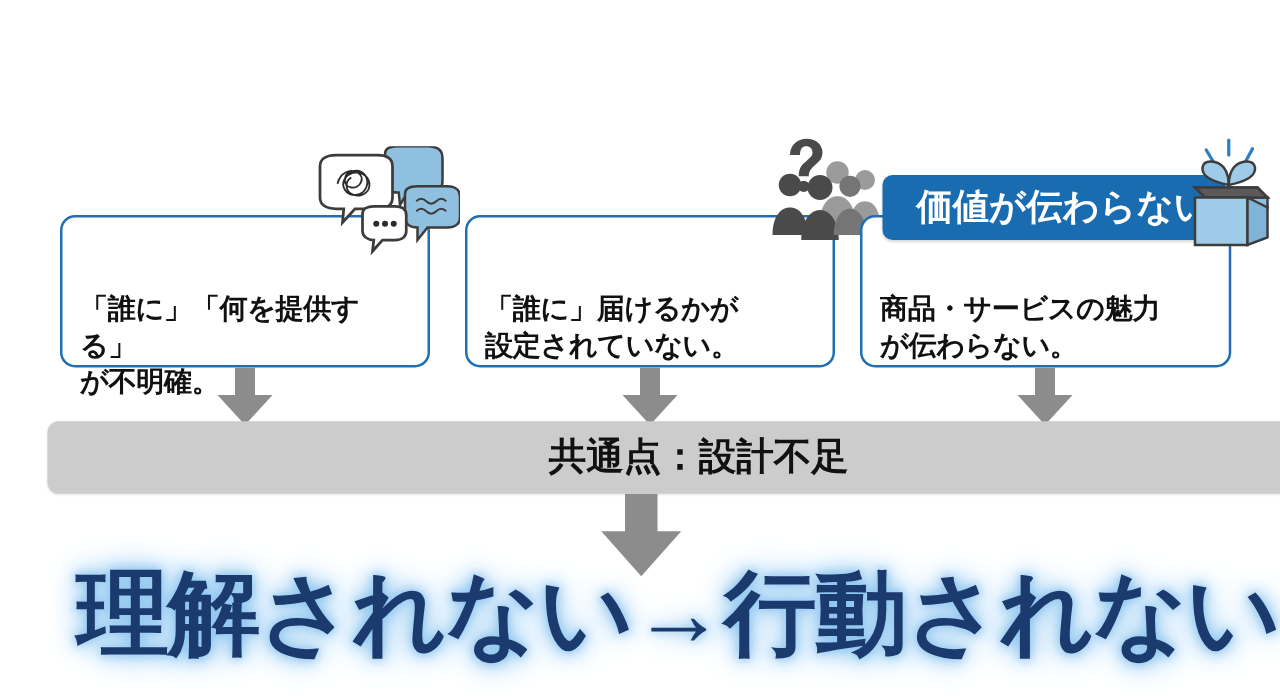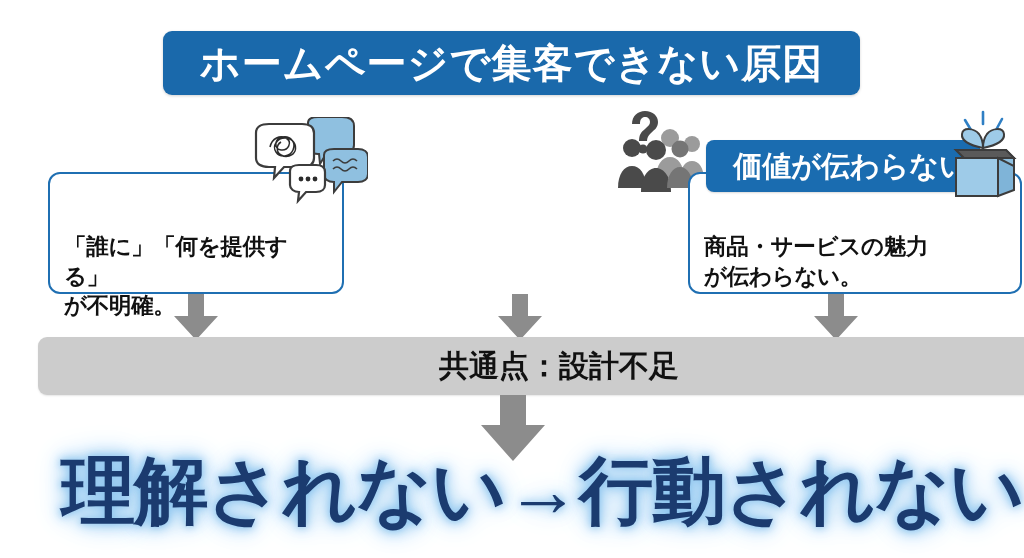--- a/index.html
+++ b/index.html
@@ -138,23 +138,20 @@
   .icon-wrap {
     position: absolute;
     pointer-events: none;
   }
 </style>
 </head>
 <body>
 
 <div id="canvas">
 
-  <div class="title-banner">
-    <div class="title-text">ホームページで集客できない原因</div>
-  </div>
 
   <div class="card" style="left:48px; top:172px; width:296px; height:122px;">
     <div class="card-body-text">「誰に」「何を提供する」
 が不明確。</div>
   </div>
 
   <div class="icon-wrap" style="left:250px; top:117px; width:118px; height:92px;">
     <svg width="118" height="92" viewBox="0 0 118 92" xmlns="http://www.w3.org/2000/svg">
 
       <path d="M58 6 C58 2 62 0 68 0 L92 0 C100 0 104 3 104 9 L104 28 C104 34 100 37 92 37 L76 37 L70 47 L69 37 L68 37 C62 37 58 34 58 28 Z" fill="#8fc0e0" stroke="#3c3c3c" stroke-width="2"></path>
@@ -168,20 +165,24 @@
 
       <path d="M20 30 c2 -9 10 -12 16 -9 c7 4 2 13 -5 12 c-7 -1 -7 -11 1 -13 c9 -2 14 6 11 13 c-3 7 -13 8 -17 2 c-4 -6 1 -14 9 -14 c8 0 12 7 10 13 c-2 5 -9 7 -14 4 c-5 -3 -5 -10 0 -13" fill="none" stroke="#2b2b2b" stroke-width="1.5"></path>
 
       <path d="M40 54 C40 50 44 48 49 48 L66 48 C72 48 75 50 75 55 L75 68 C75 72 72 75 66 75 L56 75 L48 84 L49 75 C44 75 40 72 40 68 Z" fill="#ffffff" stroke="#3c3c3c" stroke-width="2.2"></path>
       <circle cx="51" cy="62" r="2.4" fill="#2b2b2b"></circle>
       <circle cx="58" cy="62" r="2.4" fill="#2b2b2b"></circle>
       <circle cx="65" cy="62" r="2.4" fill="#2b2b2b"></circle>
     </svg>
   </div>
 
+  <div class="card" style="left:372px; top:172px; width:296px; height:122px;">
+    <div class="card-body-text">「誰に」届けるかが
+設定されていない。</div>
+  </div>
 
   <div class="icon-wrap" style="left:612px; top:108px; width:92px; height:84px;">
     <svg width="92" height="84" viewBox="0 0 92 84" xmlns="http://www.w3.org/2000/svg">
 
       <path d="M20 16 c0 -8 6 -13 13 -13 c8 0 13 5 13 11 c0 6 -4 8 -7 11 c-3 3 -4 5 -4 8 l-8 0 c0 -6 2 -9 6 -12 c3 -3 5 -4 5 -7 c0 -3 -2 -5 -5 -5 c-3 0 -5 2 -5 7 z" fill="#4a4a4a"></path>
       <circle cx="31" cy="41" r="4.5" fill="#4a4a4a"></circle>
 
       <g fill="#9b9b9b">
         <circle cx="58" cy="30" r="9"></circle>
         <path d="M44 70 c0 -13 6 -21 14 -21 c8 0 14 8 14 21 z"></path>
@@ -196,21 +197,21 @@
         <path d="M29 84 c0 -15 7 -24 15 -24 c8 0 15 9 15 24 z"></path>
       </g>
 
       <g fill="#757575">
         <circle cx="68" cy="41" r="8.5"></circle>
         <path d="M55 80 c0 -13 6 -21 13 -21 c7 0 13 8 13 21 z"></path>
       </g>
     </svg>
   </div>
 
-  <div class="card" style="left:688px; top:172px; width:334px; height:122px;">
+  <div class="card" style="left:688px; top:172px; width:297px; height:122px;">
     <div class="card-body-text">商品・サービスの魅力
 が伝わらない。</div>
   </div>
   <div class="card-header" style="left:706px; top:140px; width:258px; height:52px;padding-left:16px;">
     <div class="card-header-text">価値が伝わらない</div>
   </div>
 
   <div class="icon-wrap" style="left:940px; top:104px; width:80px; height:98px;">
     <svg width="80" height="98" viewBox="0 0 80 98" xmlns="http://www.w3.org/2000/svg">
 

